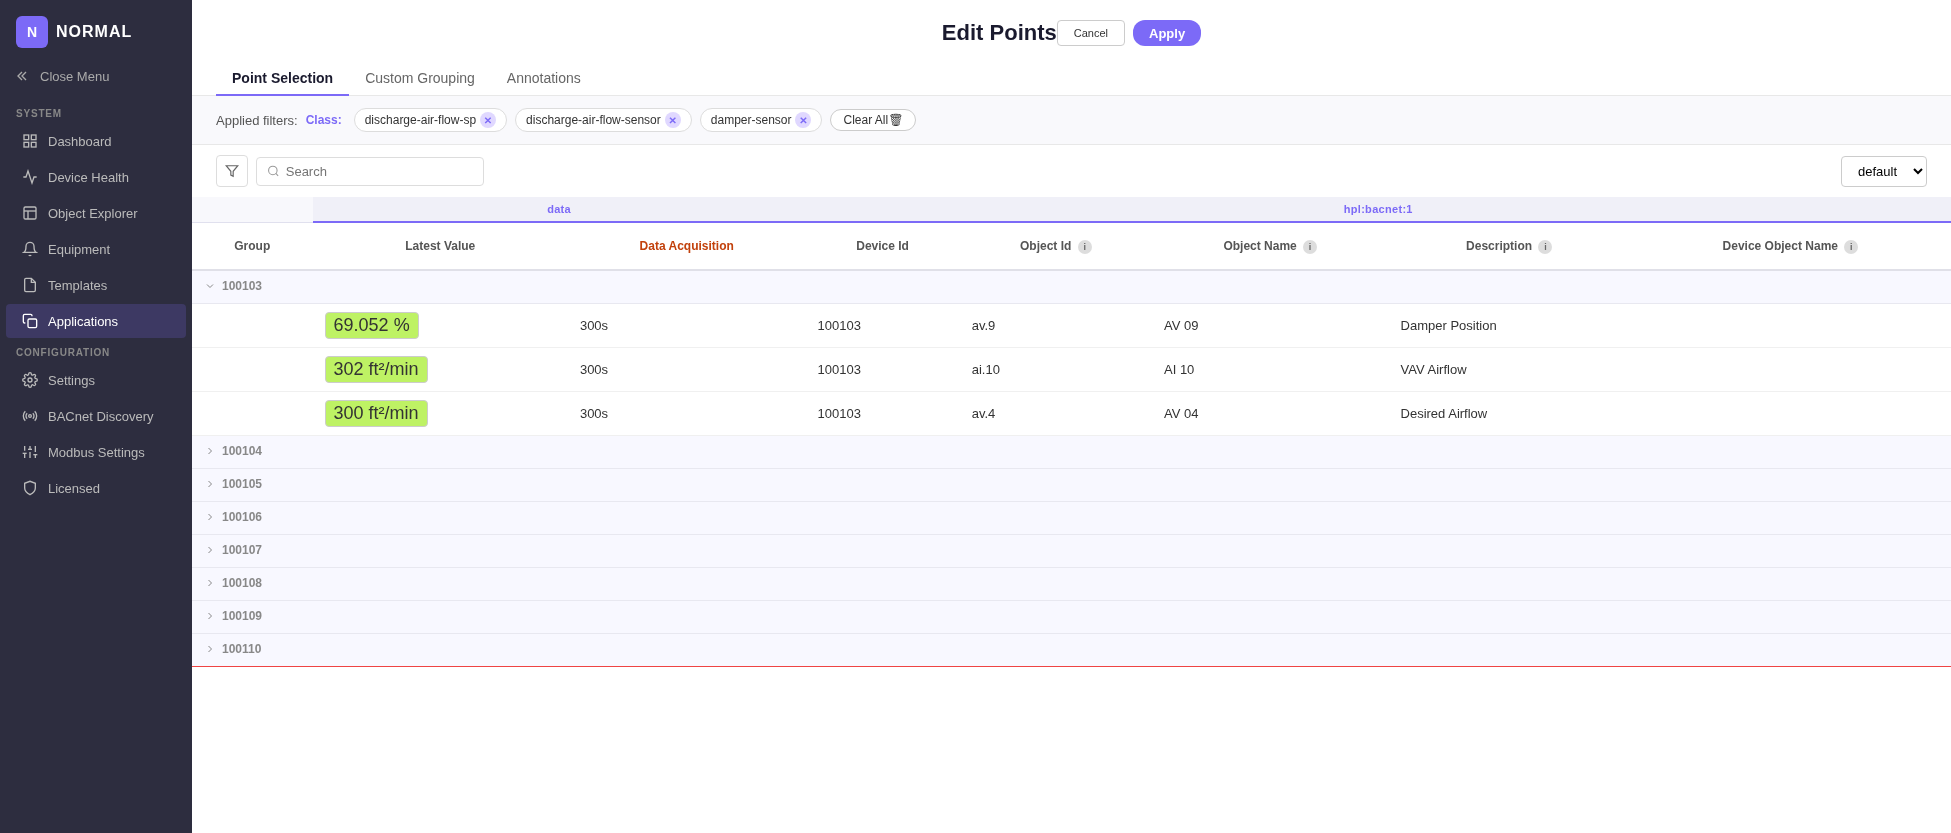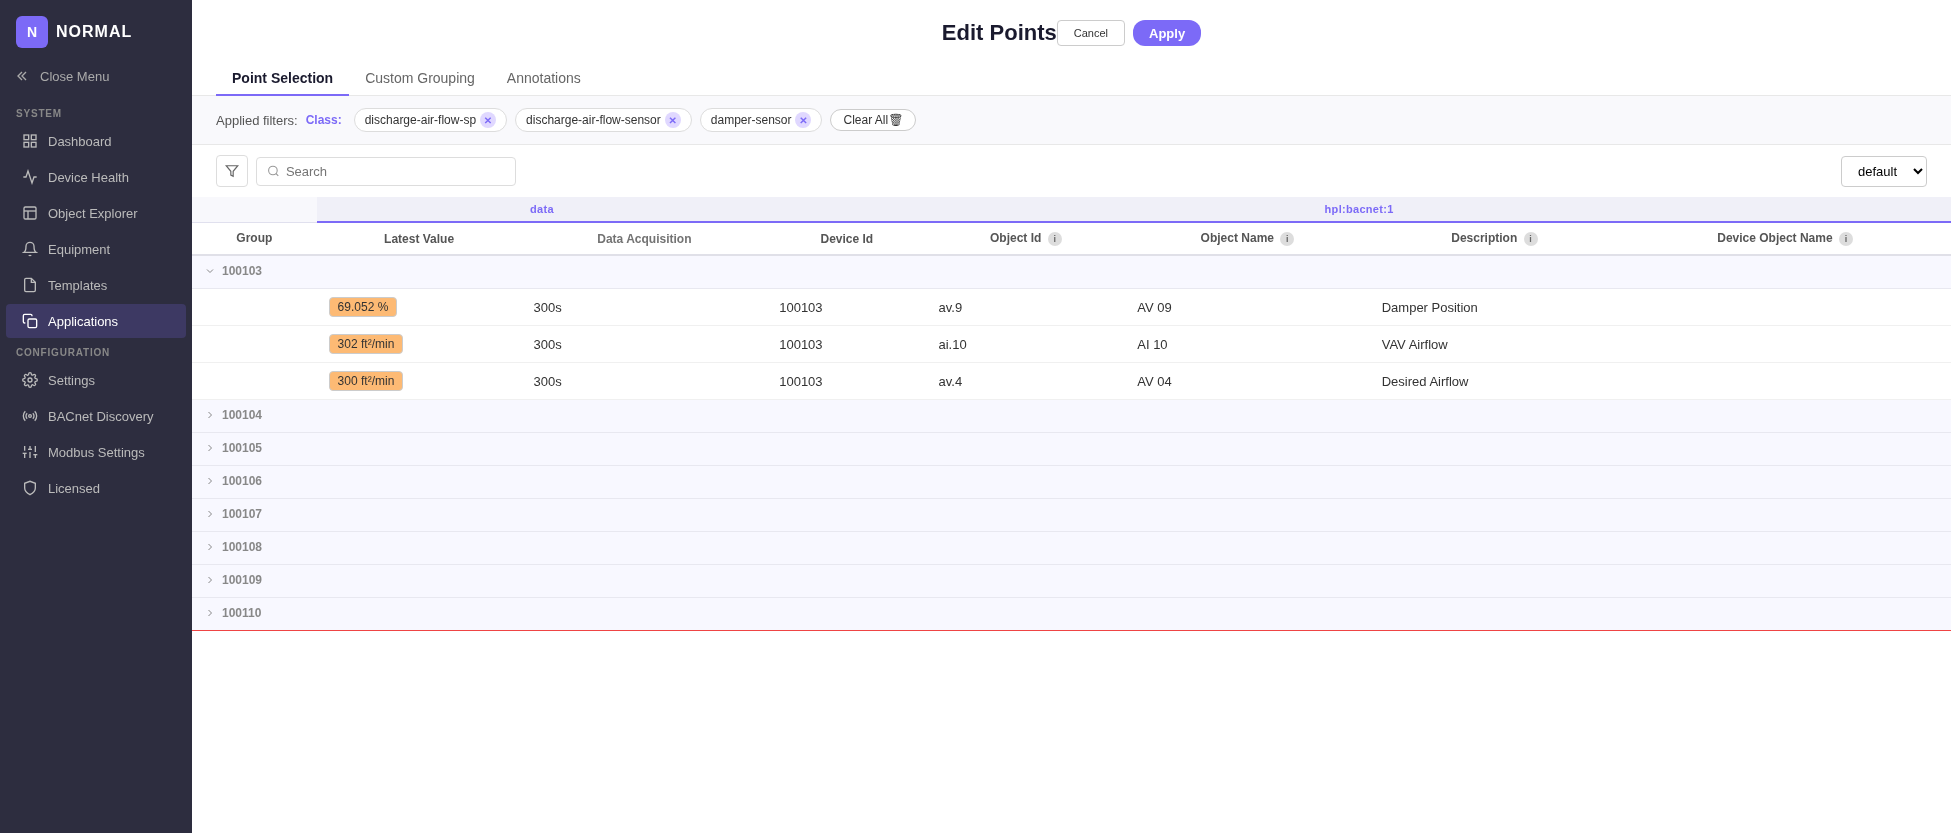--- a/index.html
+++ b/index.html
@@ -110,21 +110,21 @@
 
     
     .toolbar {
       padding: 10px 24px;
       display: flex; align-items: center; justify-content: space-between;
       background: white;
     }
     .search-box {
       display: flex; align-items: center; gap: 6px;
       border: 1px solid #ddd; border-radius: 4px; padding: 6px 10px;
-      width: 260px; background: white;
+      width: 228px; background: white;
     }
     .search-box input {
       border: none; outline: none; font-size: 13px; color: #333; width: 100%;
       background: transparent;
     }
     .filter-icon-btn {
       width: 32px; height: 32px; border: 1px solid #ddd; border-radius: 4px;
       display: flex; align-items: center; justify-content: center; cursor: pointer;
       background: white; margin-right: 8px;
     }
@@ -140,21 +140,21 @@
     .col-group-header {
       padding: 6px 12px; text-align: center; font-size: 11px; font-weight: 700;
       color: #7c6af7; background: #f0f0f8; border-bottom: 2px solid #7c6af7;
       letter-spacing: 0.3px;
     }
     .info-icon { display: inline-flex; align-items: center; justify-content: center; width: 14px; height: 14px; border-radius: 50%; background: #ddd; color: #666; font-size: 9px; font-weight: bold; cursor: help; margin-left: 3px; }
     tbody tr { border-bottom: 1px solid #f0f0f0; }
     tbody td { padding: 8px 12px; color: #333; vertical-align: middle; }
     .value-badge {
       display: inline-block; border: 1px solid #ccc; border-radius: 4px;
-      padding: 2px 8px; font-size: 12px; color: #333; background: #fdba74;
+      padding: 2px 8px; font-size: 18px; color: #333; background: #bef264;
     }
     .expand-btn {
       background: none; border: none; cursor: pointer; color: #888; font-size: 12px;
       display: inline-flex; align-items: center; gap: 6px; font-weight: 600;
     }
   </style>
 </head>
 <body>
 
 <nav class="sidebar">
@@ -317,21 +317,21 @@
     <table>
       <thead>
         <tr>
           <th colspan="1" style="background:#f8f8fc; border-bottom:1px solid #e0e0ee;"></th>
           <th colspan="2" class="col-group-header">data</th>
           <th colspan="5" class="col-group-header">hpl:bacnet:1</th>
         </tr>
         <tr style="background:white; border-bottom:2px solid #e0e0e8;">
           <th style="padding:8px 12px; font-size:12px; font-weight:600; color:#555;">Group</th>
           <th style="padding:8px 12px; font-size:12px; font-weight:600; color:#555;">Latest Value</th>
-          <th style="padding:8px 12px; font-size:12px; font-weight:600; color:#737373;">Data Acquisition</th>
+          <th style="padding:16px 12px; font-size:12px; font-weight:600; color:#c2410c;">Data Acquisition</th>
           <th style="padding:8px 12px; font-size:12px; font-weight:600; color:#555;">Device Id</th>
           <th style="padding:8px 12px; font-size:12px; font-weight:600; color:#555;">Object Id <span class="info-icon">i</span></th>
           <th style="padding:8px 12px; font-size:12px; font-weight:600; color:#555;">Object Name <span class="info-icon">i</span></th>
           <th style="padding:8px 12px; font-size:12px; font-weight:600; color:#555;">Description <span class="info-icon">i</span></th>
           <th style="padding:8px 12px; font-size:12px; font-weight:600; color:#555;">Device Object Name <span class="info-icon">i</span></th>
         </tr>
       </thead>
       <tbody>
 
         <tr style="background:#f8f8ff; border-bottom:1px solid #e8e8f0;">

